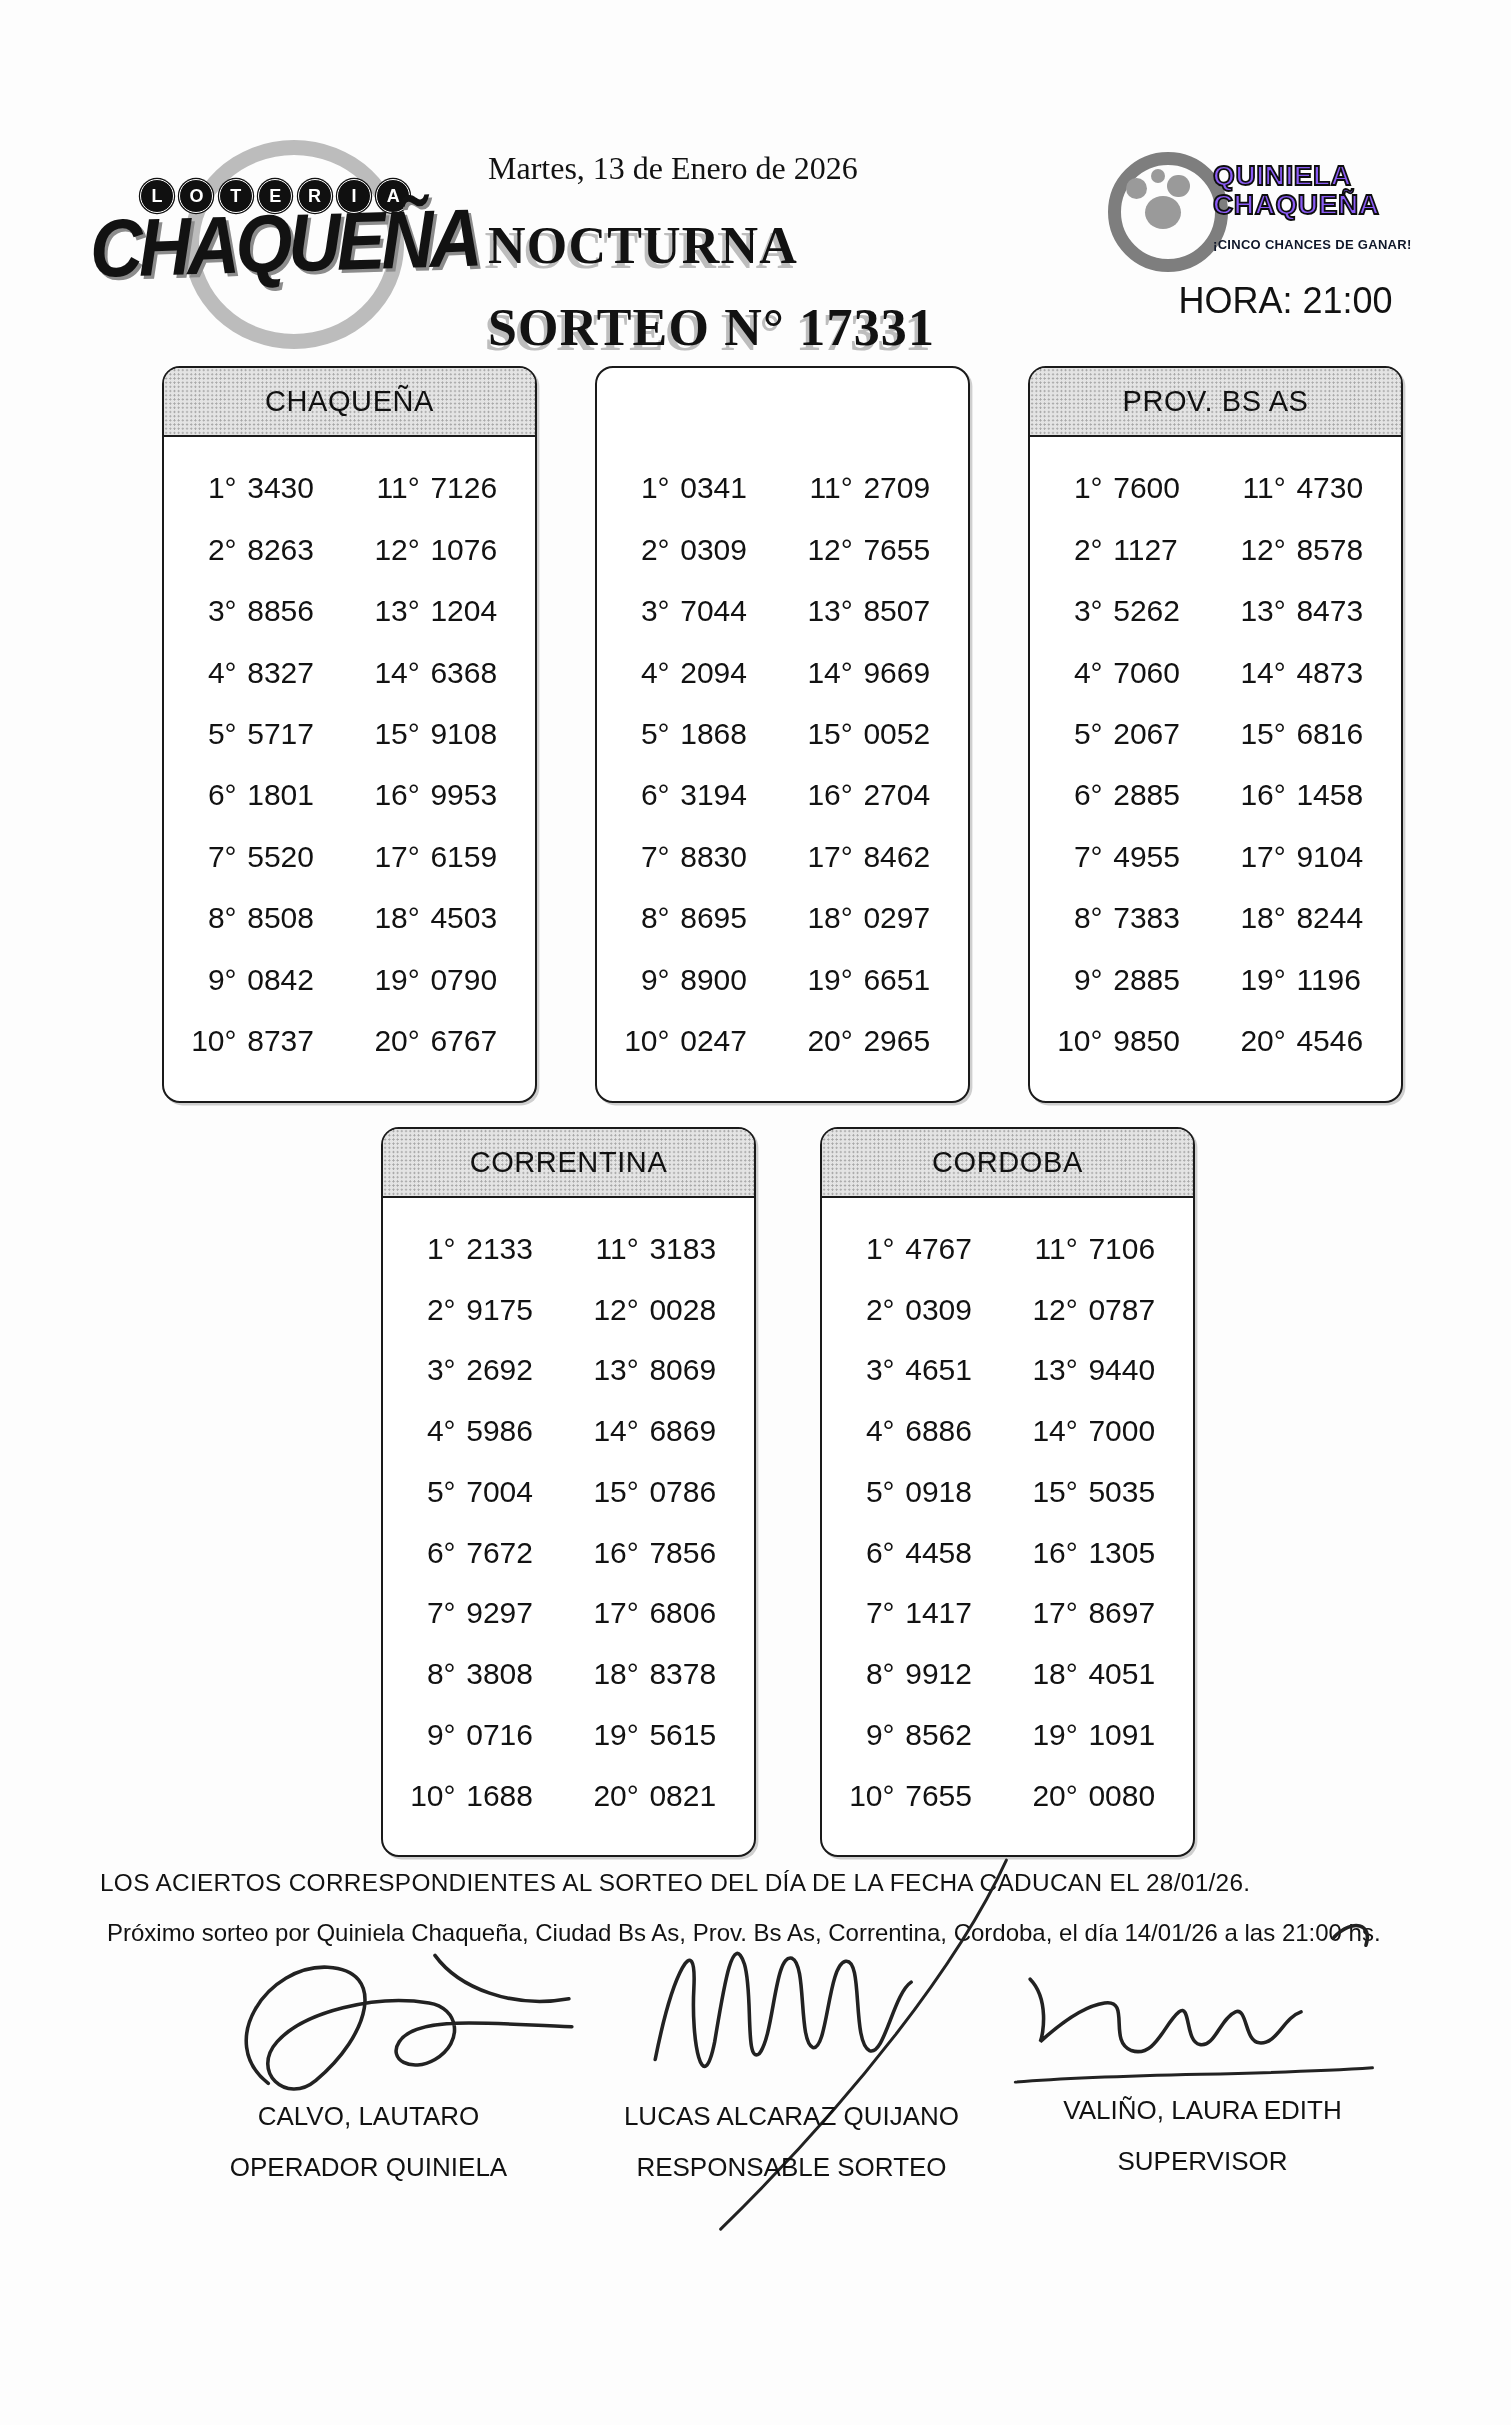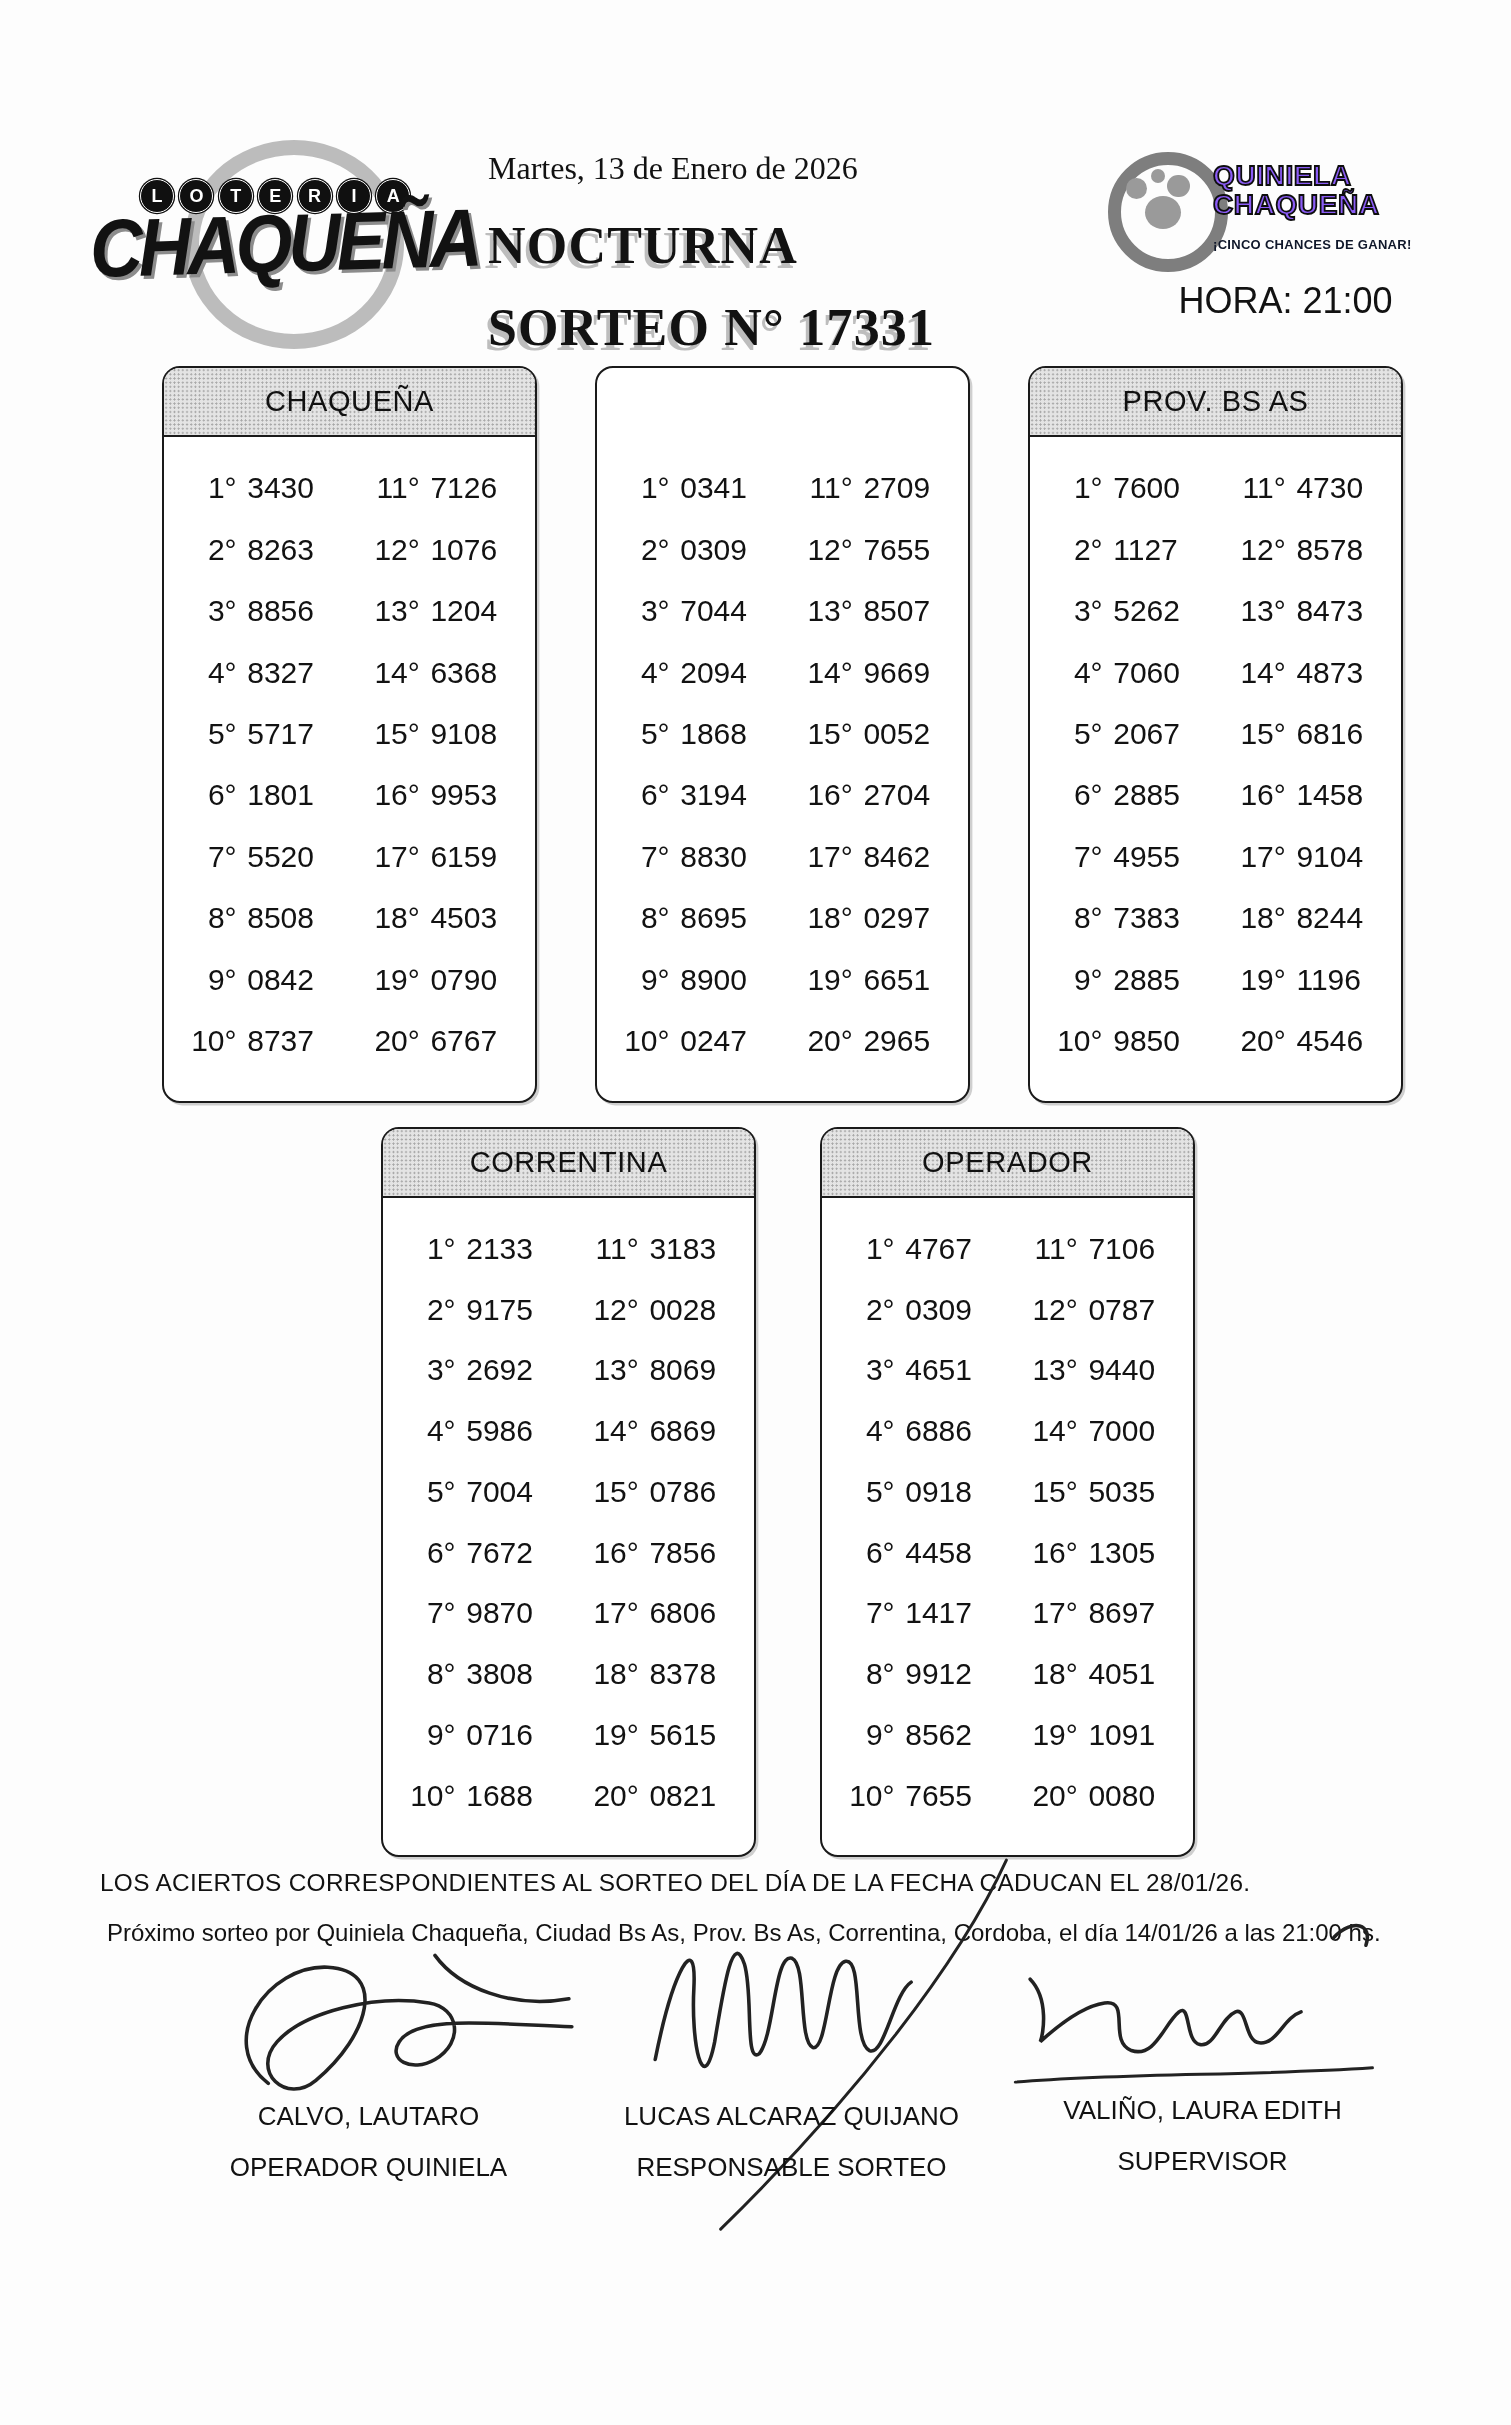--- a/index.html
+++ b/index.html
@@ -372,21 +372,21 @@
         </div>
         <div class="trow">
           <span class="pos">6°</span>
           <span class="num">7672</span>
           <span class="gap"></span>
           <span class="pos pos-r">16°</span>
           <span class="num">7856</span>
         </div>
         <div class="trow">
           <span class="pos">7°</span>
-          <span class="num">9870</span>
+          <span class="num">9297</span>
           <span class="gap"></span>
           <span class="pos pos-r">17°</span>
           <span class="num">6806</span>
         </div>
         <div class="trow">
           <span class="pos">8°</span>
           <span class="num">3808</span>
           <span class="gap"></span>
           <span class="pos pos-r">18°</span>
           <span class="num">8378</span>
@@ -401,21 +401,21 @@
         <div class="trow">
           <span class="pos">10°</span>
           <span class="num">1688</span>
           <span class="gap"></span>
           <span class="pos pos-r">20°</span>
           <span class="num">0821</span>
         </div>
       </div>
   </section>
   <section class="qtable" id="t4">
-    <div class="thead">OPERADOR</div>
+    <div class="thead">CORDOBA</div>
     <div class="tbody">
         <div class="trow">
           <span class="pos">1°</span>
           <span class="num">4767</span>
           <span class="gap"></span>
           <span class="pos pos-r">11°</span>
           <span class="num">7106</span>
         </div>
         <div class="trow">
           <span class="pos">2°</span>

